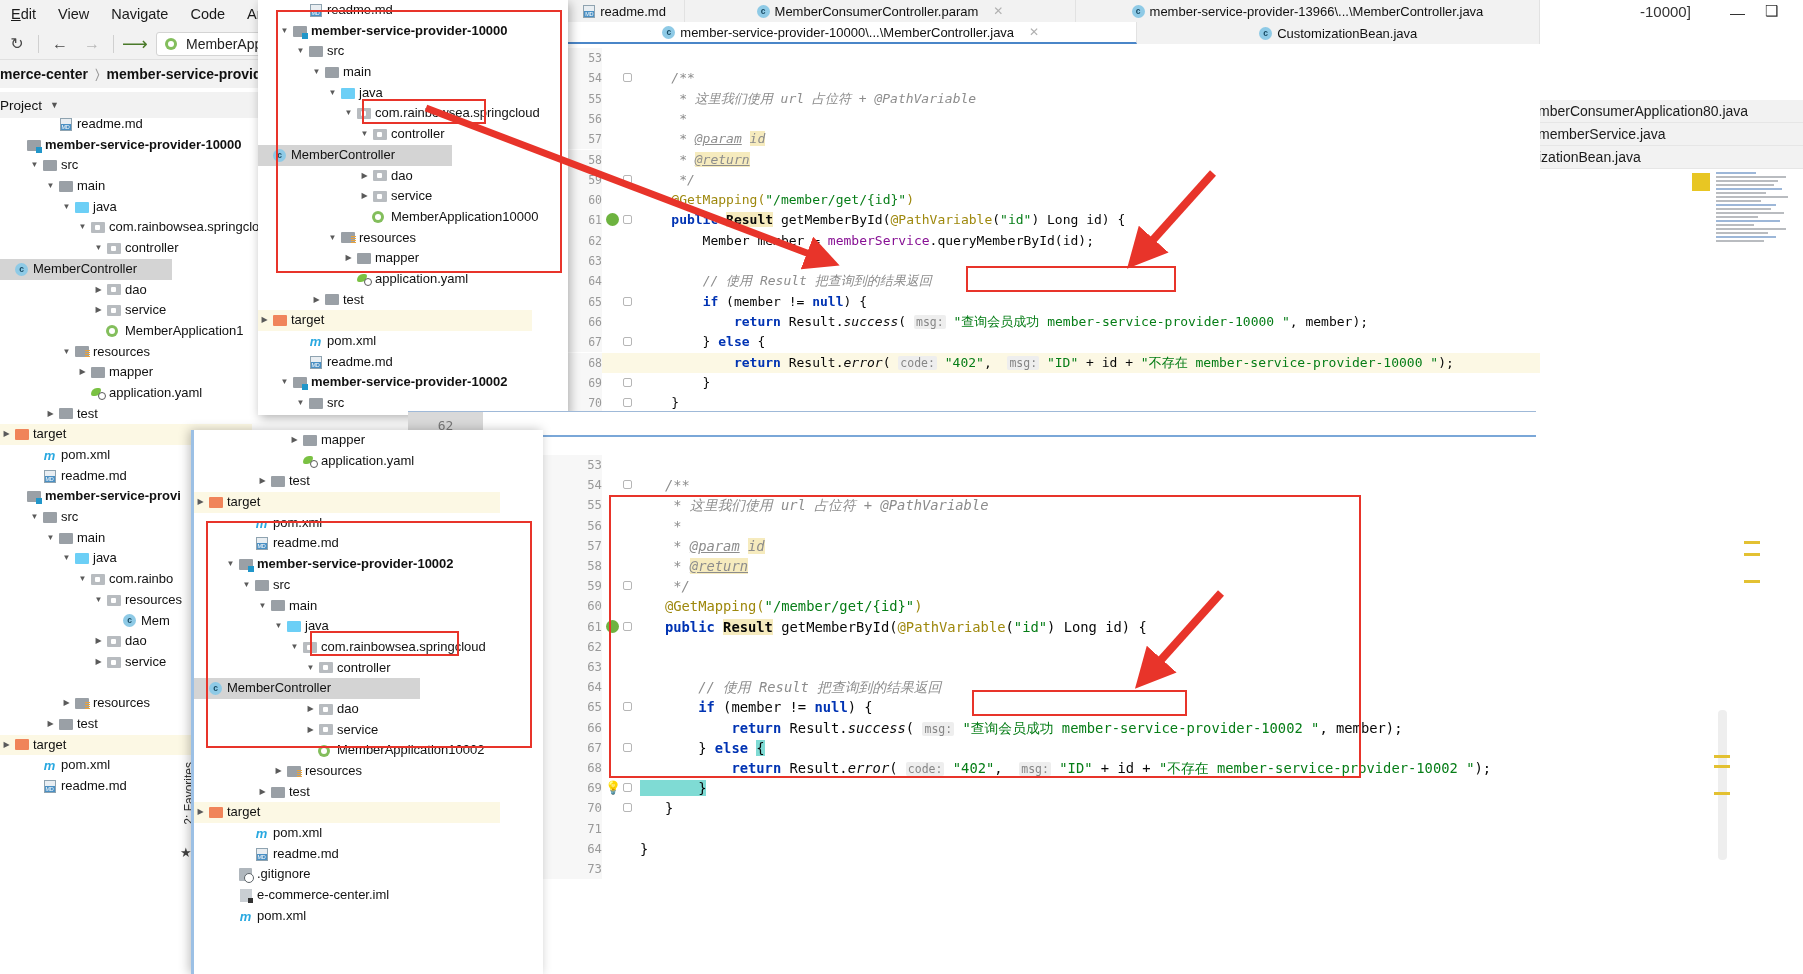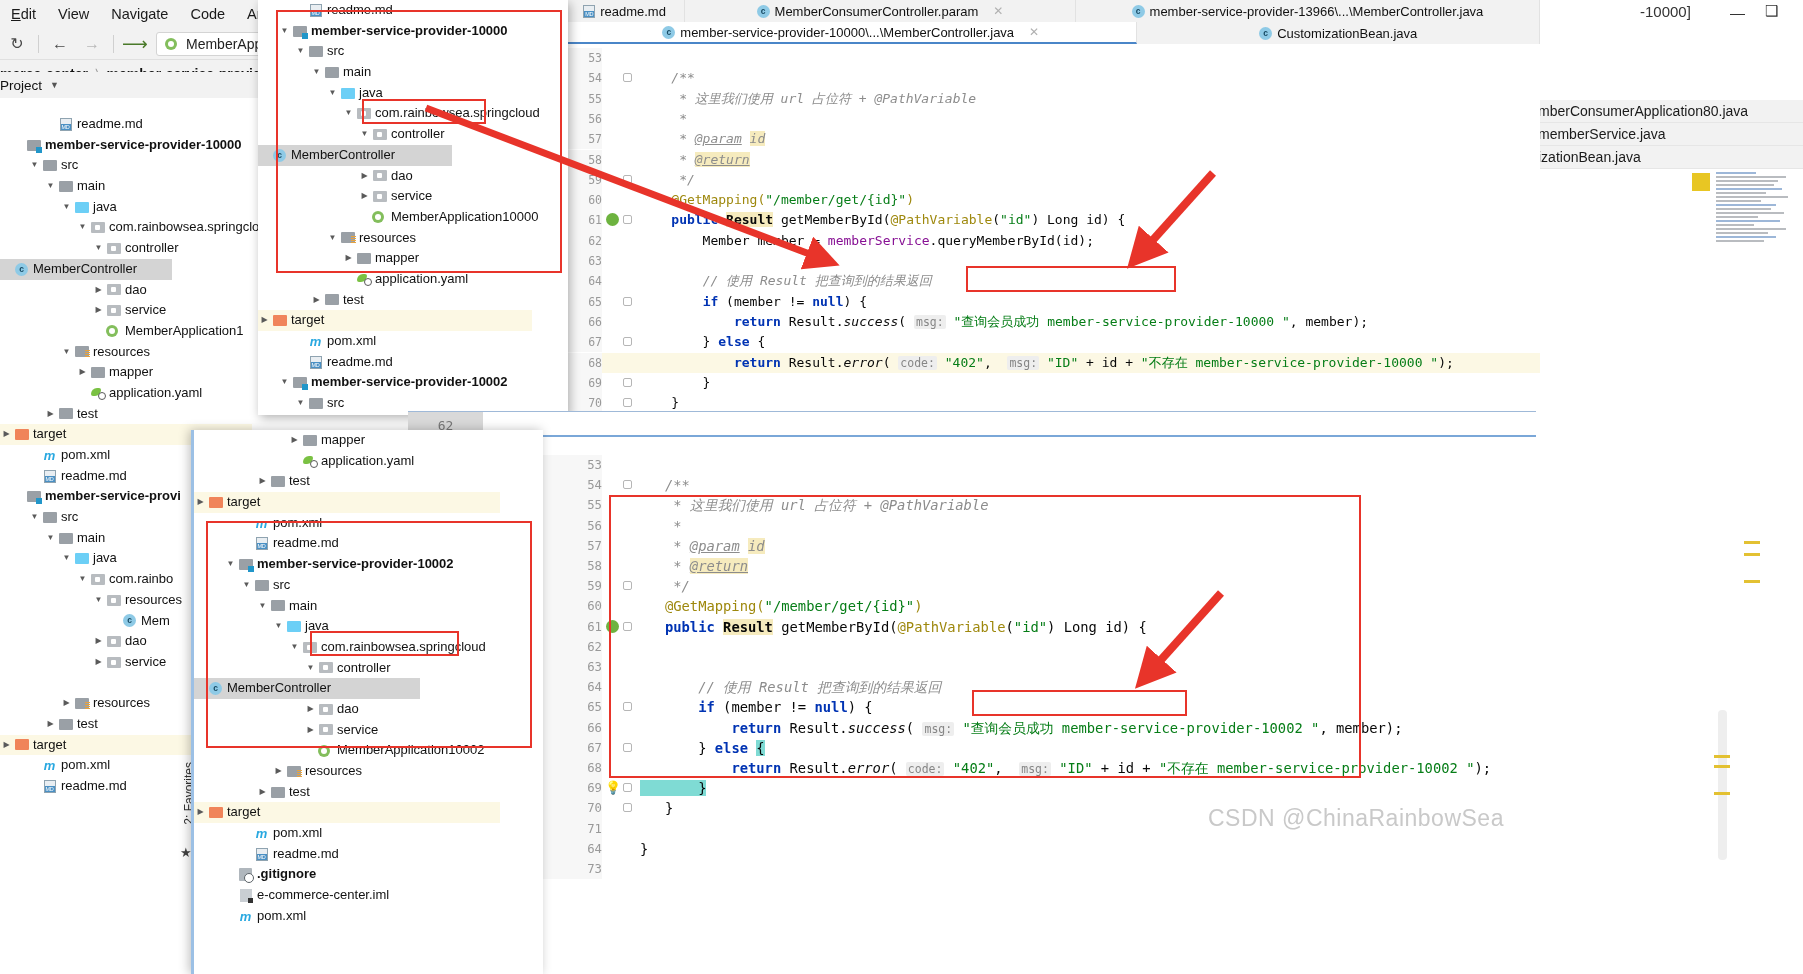--- a/index.html
+++ b/index.html
@@ -27,21 +27,21 @@
              font-size:16px; color:#4a4a4a; }
   .runcombo { display:flex; align-items:center; gap:6px; height:24px; padding:0 8px;
               border:1px solid #d4d4d4; background:#fff; border-radius:3px; font-size:14px; color:#222; }
   .sep-v { width:1px; height:18px; background:#d0d0d0; }
 
   .breadcrumb { position:absolute; left:0; top:60px; width:780px; height:28px;
                 background:#f2f2f2; display:flex; align-items:center; font-size:14px; color:#111;
                 font-weight:bold; }
   .breadcrumb .crumb-sep { color:#999; margin:0 7px; font-weight:normal; }
 
-  .projbar { position:absolute; left:0; top:72px; width:280px; height:26px;
+  .projbar { position:absolute; left:0; top:92px; width:280px; height:26px;
              background:#f2f2f2; display:flex; align-items:center; font-size:13.5px; color:#111; }
   .projbar .caret { margin-left:8px; font-size:9px; color:#555; }
 
   
   .tree { font-size:13px; color:#111; line-height:20.7px; }
   .trow { display:flex; align-items:center; height:20.7px; white-space:nowrap; position:relative; }
   .tarrow { width:13px; flex:0 0 13px; text-align:center; font-size:8px; color:#5a5a5a; }
   .tarrow.none { color:transparent; }
   .ticon { width:17px; flex:0 0 17px; display:flex; align-items:center; justify-content:center; }
   .tlabel { padding-left:3px; }
@@ -934,21 +934,21 @@
           </span>
           <span class="tlabel">pom.xml</span>
         </div>
         <div class="trow" style="padding-left: 46px;">
           <span class="tarrow none">▶</span>
           <span class="ticon">
             <span class="md"></span>
           </span>
           <span class="tlabel">readme.md</span>
         </div>
-        <div class="trow" style="padding-left: 30px; font-weight: bold;">
+        <div class="trow" style="padding-left: 30px;">
           <span class="tarrow none">▶</span>
           <span class="ticon">
             <span class="gitig"></span>
           </span>
           <span class="tlabel">.gitignore</span>
         </div>
         <div class="trow" style="padding-left: 30px;">
           <span class="tarrow none">▶</span>
           <span class="ticon">
             <span class="iml"></span>
@@ -962,15 +962,14 @@
           </span>
           <span class="tlabel">pom.xml</span>
         </div>
       </div>
   </div>
 
   <div class="redbox" style="left:206px; top:521px; width:326px; height:227px;"></div>
 
   <div class="redbox" style="left:310px; top:631px; width:149px; height:25px;"></div>
 
-  <div class="watermark" style="left:1208px; top:805px;">CSDN @ChinaRainbowSea</div>
 
 </div>
 
 </body></html>

